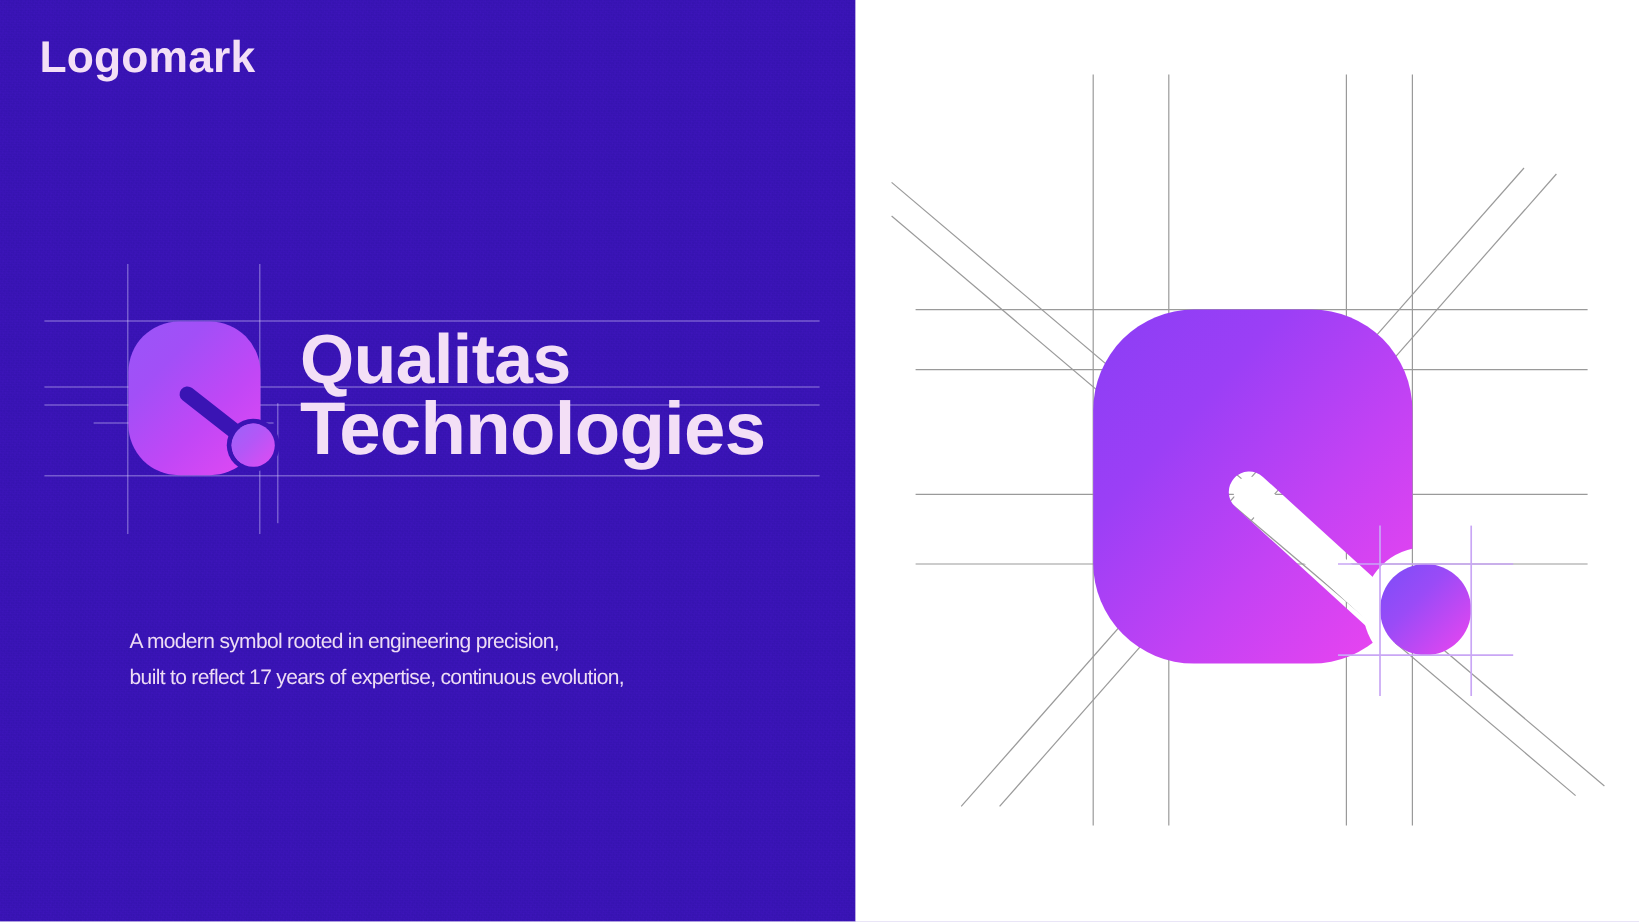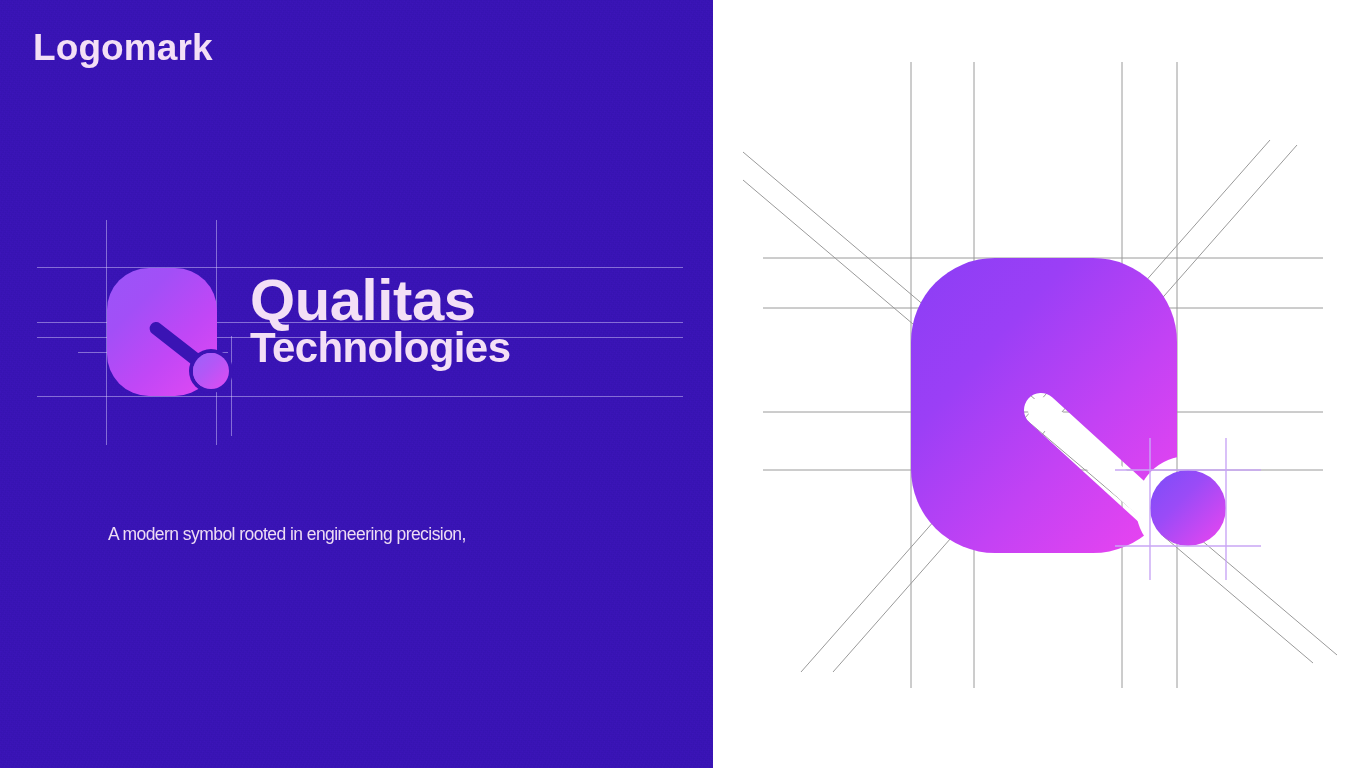--- a/index.html
+++ b/index.html
@@ -66,21 +66,21 @@
   }
 
   
   #wordmark{
     position:absolute; left:250px; top:272px;
     color:#f3dff6; line-height:.96;
     font-size:58px; font-weight:700; letter-spacing:-.4px;
     white-space:nowrap;
   }
   #wordmark .wm-line{ display:block; }
-  #wordmark .wm-line2{ font-size:42px; letter-spacing:-.6px; }
+  #wordmark .wm-line2{ font-size:62px; letter-spacing:-.6px; }
 
   
   #description{
     position:absolute; left:108px; top:487px; width:560px;
     color:#eddcf4;
     font-size:17.5px; line-height:1.72;
     letter-spacing:-.55px;
     font-weight:400;
     margin-top:32px;
   }
@@ -120,20 +120,21 @@
       <div class="dot"></div>
     </div>
 
     <div id="wordmark">
       <span class="wm-line wm-line1">Qualitas</span>
       <span class="wm-line wm-line2">Technologies</span>
     </div>
 
     <div id="description">
       <span>A modern symbol rooted in engineering precision,</span>
+      <span>built to reflect 17 years of expertise, continuous evolution,</span>
     </div>
   </div>
 
   <div id="right-panel">
 
     <svg id="grid-svg" viewBox="0 0 653 768">
       <g stroke="#9a9a9a" stroke-width="1" fill="none" shape-rendering="geometricPrecision">
 
         <line x1="198" y1="62" x2="198" y2="688"></line>
         <line x1="261" y1="62" x2="261" y2="688"></line>

